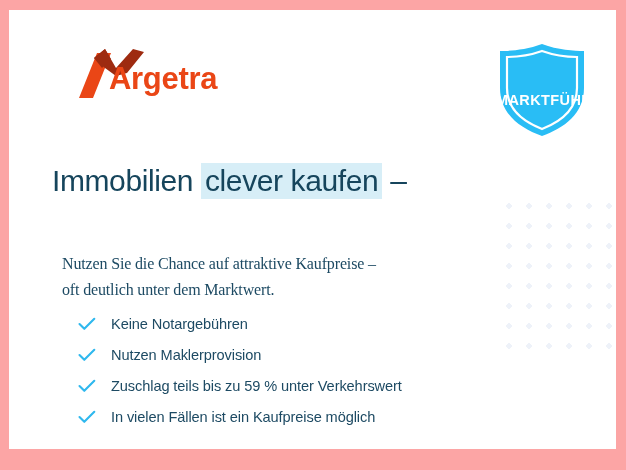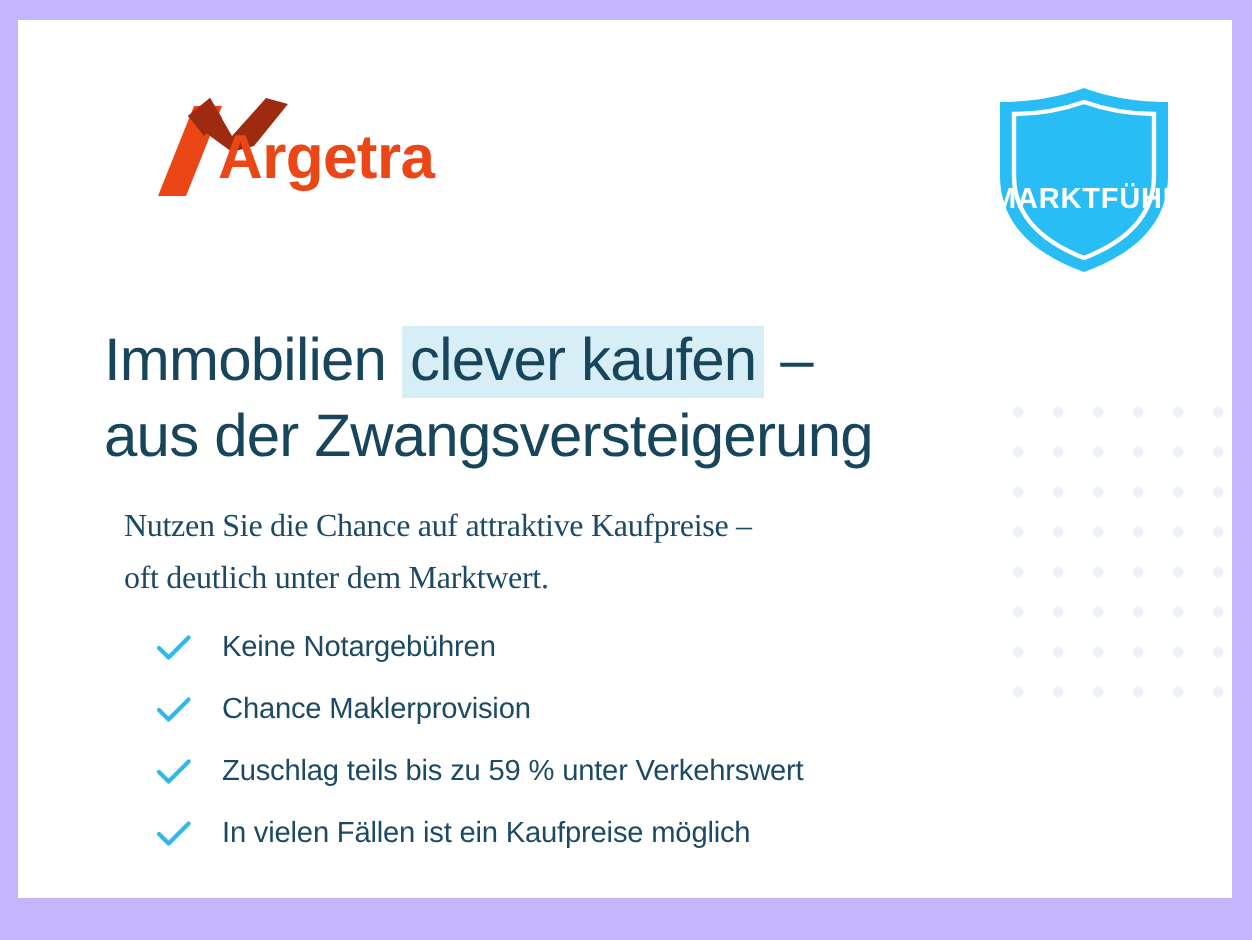--- a/index.html
+++ b/index.html
@@ -9,21 +9,21 @@
   }
   body {
     font-family: "Liberation Sans", sans-serif;
   }
 
   #ad-banner {
     position: relative;
     width: 626px;
     height: 470px;
     box-sizing: border-box;
-    background: #c4b5fd;   
+    background: #fca5a5;   
     padding: 10px 10px 21px 9px;
     overflow: hidden;
   }
 
   .canvas {
     position: relative;
     width: 100%;
     height: 100%;
     background: #ffffff;
     overflow: hidden;
@@ -213,21 +213,20 @@
         <svg class="badge-stars" width="60" height="16" viewBox="0 0 60 16" xmlns="http://www.w3.org/2000/svg">
           <polygon fill="#ffffff" points="10,3 11.7,7.4 16.4,7.6 12.8,10.6 14,15.1 10,12.5 6,15.1 7.2,10.6 3.6,7.6 8.3,7.4"></polygon>
           <polygon fill="#ffffff" points="30,0.5 32.2,6.1 38.2,6.4 33.5,10.2 35.1,16 30,12.6 24.9,16 26.5,10.2 21.8,6.4 27.8,6.1"></polygon>
           <polygon fill="#ffffff" points="50,3 51.7,7.4 56.4,7.6 52.8,10.6 54,15.1 50,12.5 46,15.1 47.2,10.6 43.6,7.6 48.3,7.4"></polygon>
         </svg>
       </div>
     </div>
 
     <h1 class="headline">
       <span class="headline-line"><span>Immobilien </span><span class="hl">clever kaufen</span><span> –</span></span>
-      <span class="headline-line">aus der Zwangsversteigerung</span>
     </h1>
 
     <p class="subheadline">
       <span class="sub-line">Nutzen Sie die Chance auf attraktive Kaufpreise –</span>
       <span class="sub-line">oft deutlich unter dem Marktwert.</span>
     </p>
 
     <ul class="benefits">
       <li class="benefit-item">
         <span class="benefit-check">
@@ -236,21 +235,21 @@
             </svg>
         </span>
         <span class="benefit-label">Keine Notargebühren</span>
       </li>
       <li class="benefit-item">
         <span class="benefit-check">
           <svg width="18" height="14" viewBox="0 0 18 14" xmlns="http://www.w3.org/2000/svg">
               <polyline points="1.5,7 6.3,11.8 16.3,1.8" fill="none" stroke="#2fb8ee" stroke-width="2.1" stroke-linecap="round" stroke-linejoin="round"></polyline>
             </svg>
         </span>
-        <span class="benefit-label">Chance Maklerprovision</span>
+        <span class="benefit-label">Nutzen Maklerprovision</span>
       </li>
       <li class="benefit-item">
         <span class="benefit-check">
           <svg width="18" height="14" viewBox="0 0 18 14" xmlns="http://www.w3.org/2000/svg">
               <polyline points="1.5,7 6.3,11.8 16.3,1.8" fill="none" stroke="#2fb8ee" stroke-width="2.1" stroke-linecap="round" stroke-linejoin="round"></polyline>
             </svg>
         </span>
         <span class="benefit-label">Zuschlag teils bis zu 59 % unter Verkehrswert</span>
       </li>
       <li class="benefit-item">

